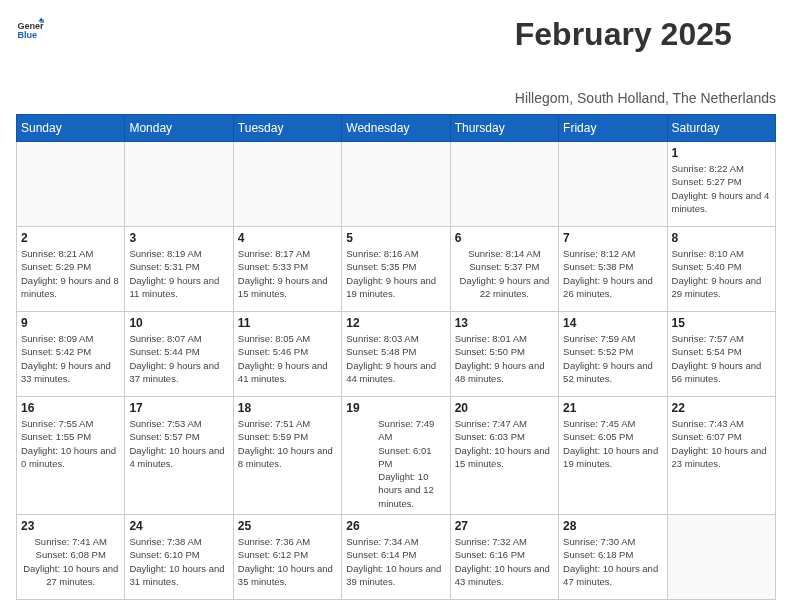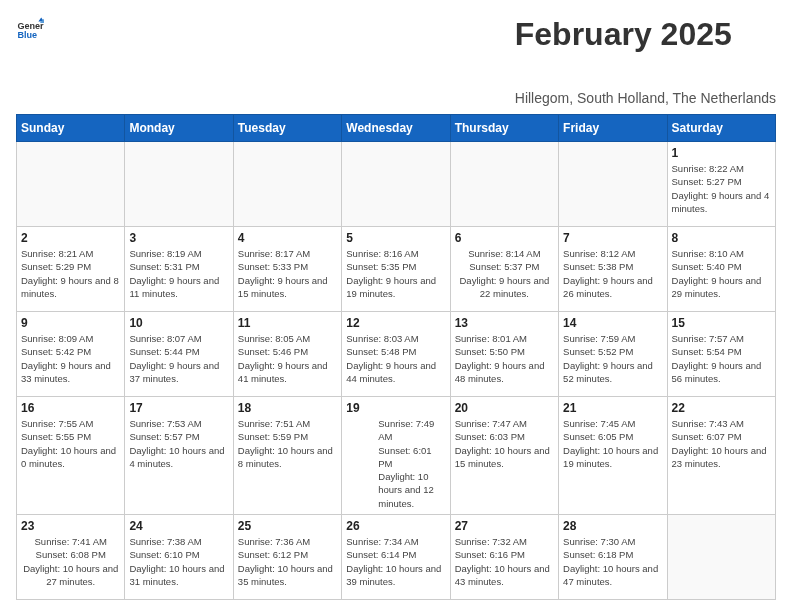--- a/index.html
+++ b/index.html
@@ -40,21 +40,21 @@
     }
     .calendar {
       width: 100%;
       border-collapse: collapse;
       border: 1px solid #ccc;
     }
     .calendar th {
       background: #1565c0;
       color: #fff;
       font-size: 12px;
-      font-weight: bold;
+      font-weight: normal;
       padding: 6px 4px;
       text-align: left;
       border: 1px solid #1255a0;
     }
     .calendar td {
       width: calc(100% / 7);
       vertical-align: top;
       border: 1px solid #ccc;
       padding: 4px;
       min-height: 80px;
@@ -210,21 +210,21 @@
           <div class="day-number">15</div>
           <div class="day-info" style="white-space: pre-line;">Sunrise: 7:57 AM
 Sunset: 5:54 PM
 Daylight: 9 hours and 56 minutes.</div>
         </td>
       </tr>
       <tr class="week-row">
         <td>
           <div class="day-number">16</div>
           <div class="day-info" style="white-space: pre-line;">Sunrise: 7:55 AM
-Sunset: 5:55 PM
+Sunset: 1:55 PM
 Daylight: 10 hours and 0 minutes.</div>
         </td>
         <td>
           <div class="day-number">17</div>
           <div class="day-info" style="white-space: pre-line;">Sunrise: 7:53 AM
 Sunset: 5:57 PM
 Daylight: 10 hours and 4 minutes.</div>
         </td>
         <td>
           <div class="day-number">18</div>

